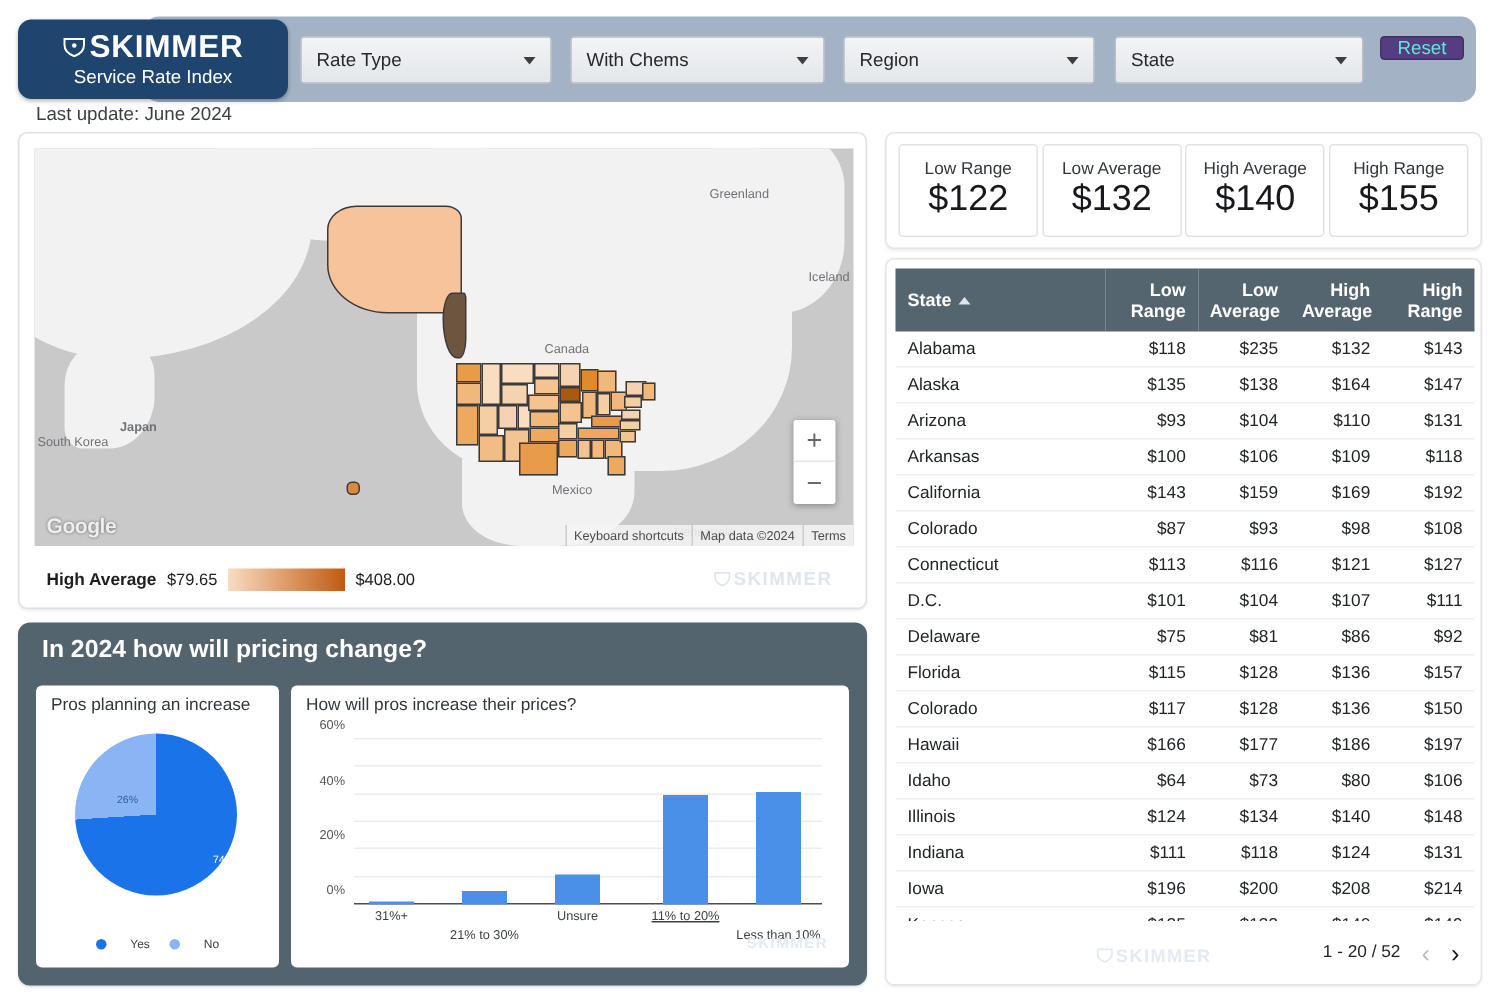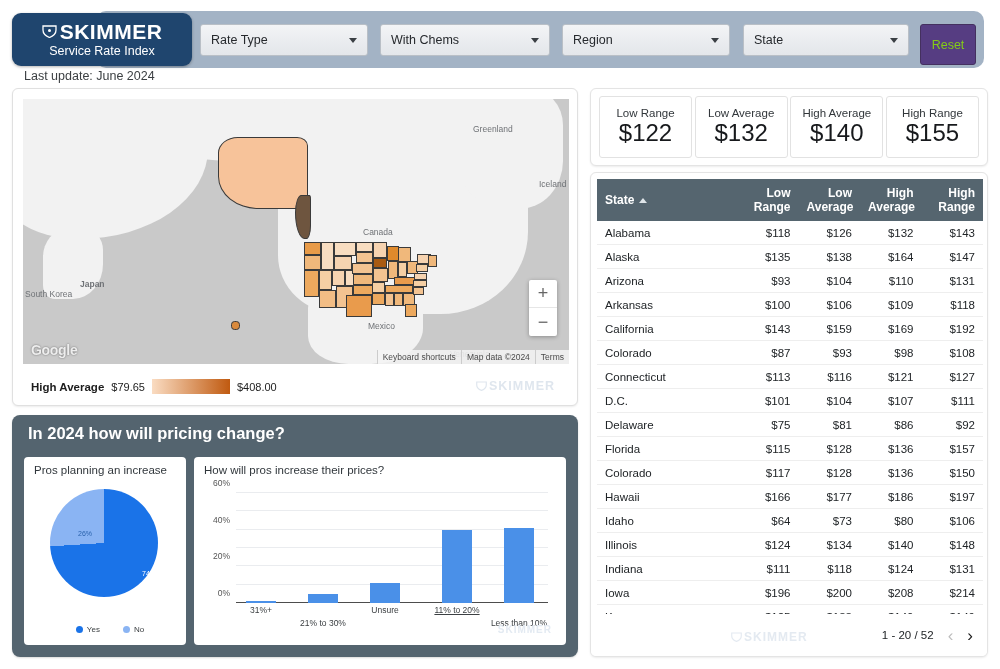--- a/index.html
+++ b/index.html
@@ -48,23 +48,23 @@
   .select .caret {
     position: absolute; right: 10px; width: 0; height: 0;
     border-left: 4px solid transparent; border-right: 4px solid transparent;
     border-top: 5px solid #3a3f44;
   }
   #sel-rate  { left: 200px; width: 168px; }
   #sel-chems { left: 380px; width: 170px; }
   #sel-region{ left: 562px; width: 168px; }
   #sel-state { left: 743px; width: 166px; }
   .reset-btn {
-    position: absolute; left: 920px; top: 24px; width: 56px; height: 41px;
+    position: absolute; left: 920px; top: 24px; width: 56px; height: 16px;
     background: #563d82; border: 1px solid #44305f; border-radius: 3px;
-    color: #84cc16; font-size: 12.5px; display: flex; align-items: center;
+    color: #5eead4; font-size: 12.5px; display: flex; align-items: center;
     justify-content: center; z-index: 3; cursor: pointer;
   }
   .lastupdate {
     position: absolute; left: 24px; top: 69px;
     font-size: 12.5px; color: #3c4043;
   }
 
   
   .map-panel {
     position: absolute; left: 12px; top: 88px; width: 566px; height: 318px;
@@ -147,21 +147,21 @@
     position: absolute; left: 26px; top: 32px; width: 108px; height: 108px;
     border-radius: 50%;
   }
   .pie-lbl {
     position: absolute; font-size: 7px; color: #fff;
   }
   .pie-legend {
     position: absolute; left: 0; bottom: 11px; width: 100%;
     display: flex; justify-content: center; gap: 13px;
   }
-  .pie-legend span { font-size: 8px; color: #3c4043; display: flex; align-items: center; gap: 4px; margin-left: 10px; }
+  .pie-legend span { font-size: 8px; color: #3c4043; display: flex; align-items: center; gap: 16px; }
   .dot { width: 7px; height: 7px; border-radius: 50%; display: inline-block; }
 
   
   .bar-plot {
     position: absolute; left: 42px; top: 36px; width: 312px; height: 110px;
   }
   .gridline {
     position: absolute; left: 0; width: 100%; height: 1px; background: #eaecef;
   }
   .axis-base {
@@ -452,21 +452,21 @@
         <th class="num">Low Range</th>
         <th class="num">Low Average</th>
         <th class="num">High Average</th>
         <th class="num">High Range</th>
       </tr>
     </thead>
     <tbody>
       <tr>
           <td>Alabama</td>
           <td class="num">$118</td>
-          <td class="num">$126</td>
+          <td class="num">$235</td>
           <td class="num">$132</td>
           <td class="num">$143</td>
         </tr>
       <tr>
           <td>Alaska</td>
           <td class="num">$135</td>
           <td class="num">$138</td>
           <td class="num">$164</td>
           <td class="num">$147</td>
         </tr>

